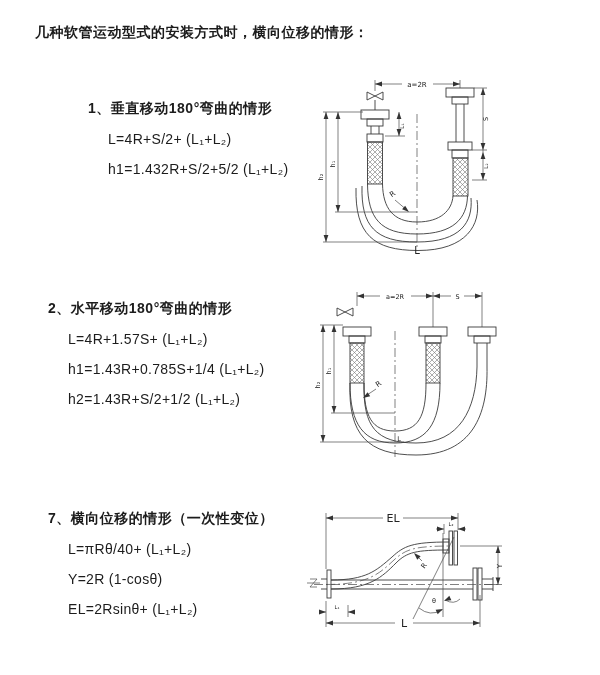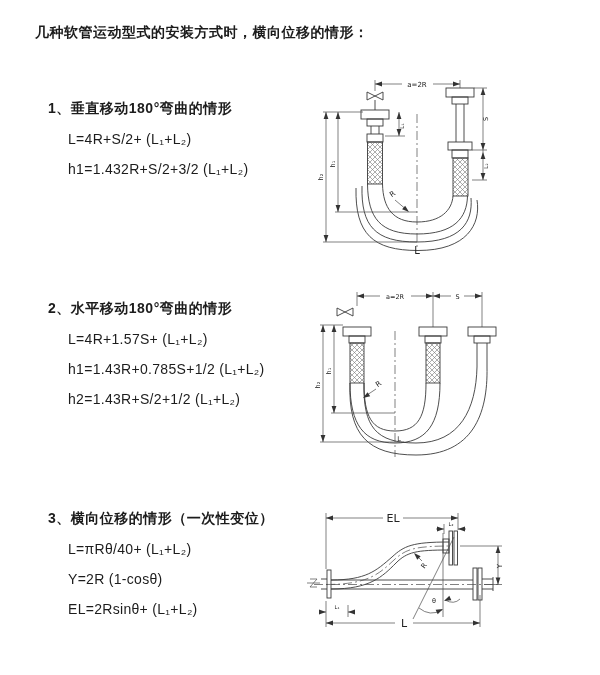--- a/index.html
+++ b/index.html
@@ -8,53 +8,53 @@
     font-family:"Liberation Sans","DejaVu Sans",sans-serif;color:#1c1c1c;
     overflow:hidden;
   }
   .title{
     position:absolute;left:35px;top:24px;font-size:14px;font-weight:600;
     letter-spacing:0.5px;white-space:nowrap;
   }
   .section{position:absolute;left:48px;}
   .sec-heading{font-size:14px;font-weight:600;letter-spacing:0.5px;white-space:nowrap;}
   .formula{font-size:14px;letter-spacing:0.3px;line-height:30px;padding-left:20px;white-space:nowrap;}
-  .sec1{top:100px;} .sec2{top:300px;} .sec3{top:510px;}
+  .sec1{top:100px;margin-left:40px;} .sec2{top:300px;} .sec3{top:510px;}
   .sec-heading{margin-bottom:6px;}
   .diagram{position:absolute;}
   .d1{left:315px;top:72px;}
   .d2{left:312px;top:285px;}
   .d3{left:296px;top:505px;text-align:right;}
   svg{display:block;}
   svg text{fill:#222;font-family:"DejaVu Sans","Liberation Sans",sans-serif;}
   .dln{stroke:#3a3a3a;stroke-width:0.9;fill:none;}
   .dim{stroke:#4a4a4a;stroke-width:0.7;fill:none;}
   .cl{stroke:#4a4a4a;stroke-width:0.7;fill:none;stroke-dasharray:9 3 2 3;}
   .arr{fill:#333;stroke:none;}
 </style>
 </head>
 <body>
 
 <div class="title">几种软管运动型式的安装方式时，横向位移的情形：</div>
 
 <div class="section sec1">
   <div class="sec-heading">1、垂直移动180°弯曲的情形</div>
   <div class="formula">L=4R+S/2+ (L₁+L₂)</div>
-  <div class="formula">h1=1.432R+S/2+3/2 (L₁+L₂)</div>
+  <div class="formula">h1=1.432R+S/2+5/2 (L₁+L₂)</div>
 </div>
 
 <div class="section sec2">
   <div class="sec-heading">2、水平移动180°弯曲的情形</div>
   <div class="formula">L=4R+1.57S+ (L₁+L₂)</div>
-  <div class="formula">h1=1.43R+0.785S+1/2 (L₁+L₂)</div>
+  <div class="formula">h1=1.43R+0.785S+1/4 (L₁+L₂)</div>
   <div class="formula">h2=1.43R+S/2+1/2 (L₁+L₂)</div>
 </div>
 
 <div class="section sec3">
-  <div class="sec-heading">3、横向位移的情形（一次性变位）</div>
+  <div class="sec-heading">7、横向位移的情形（一次性变位）</div>
   <div class="formula">L=πRθ/40+ (L₁+L₂)</div>
   <div class="formula">Y=2R (1-cosθ)</div>
   <div class="formula">EL=2Rsinθ+ (L₁+L₂)</div>
 </div>
 
 <div class="diagram d1">
 <svg width="275" height="183" viewBox="0 0 275 183">
   <defs>
     <path id="d1a" d="M0,0 L-7,2.4 L-7,-2.4 Z"></path>
     <pattern id="d1p" patternUnits="userSpaceOnUse" width="5" height="5">

